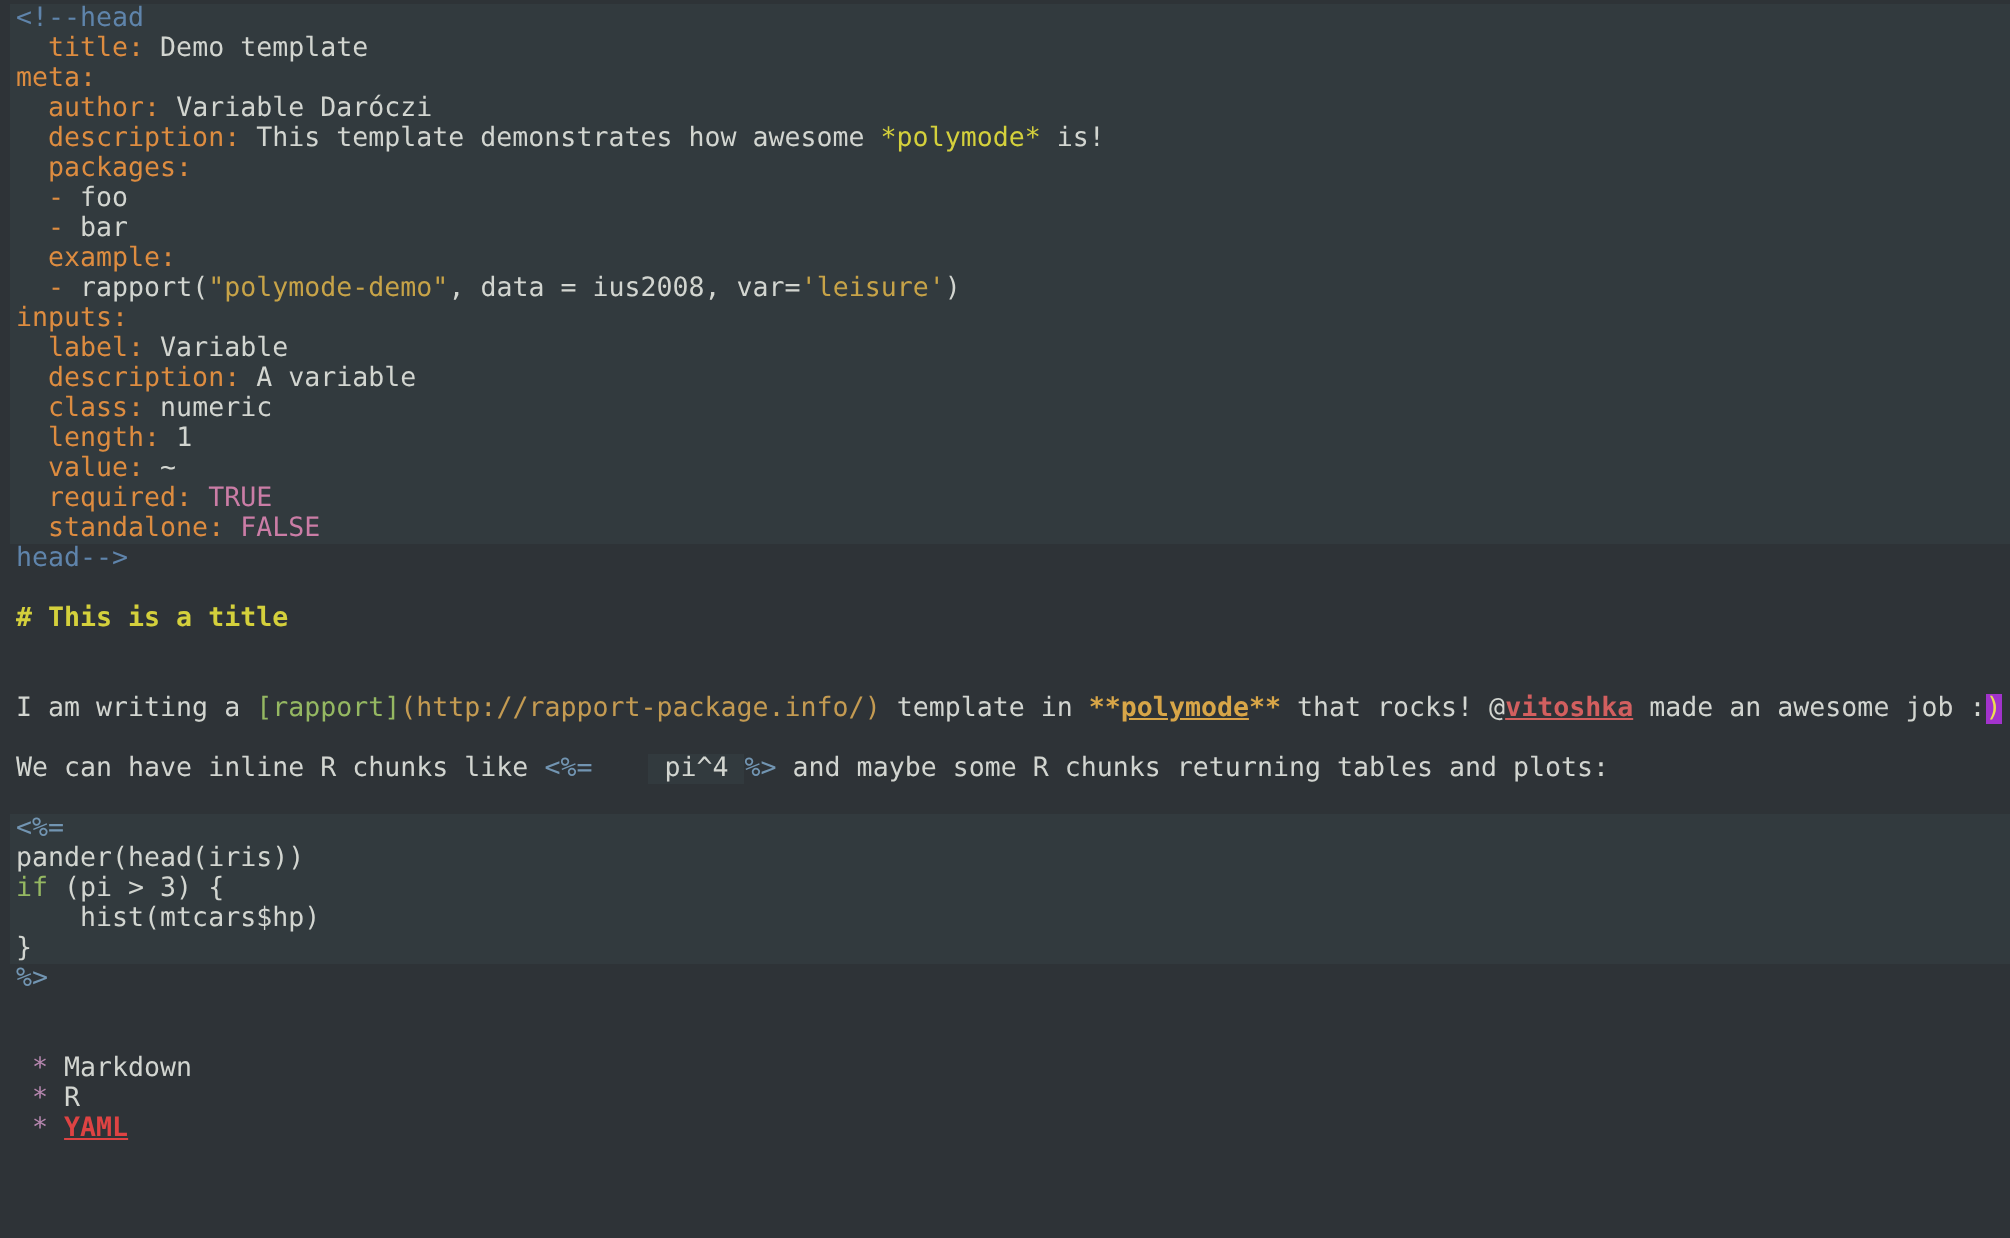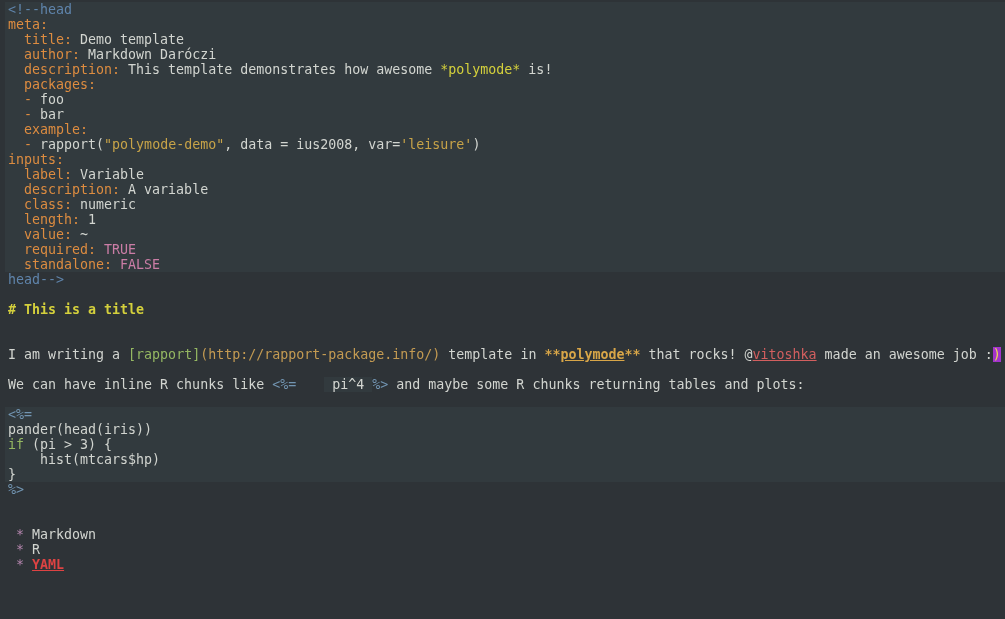--- a/index.html
+++ b/index.html
@@ -32,35 +32,35 @@
   .seg-key{color:var(--key);}
   .seg-string{color:var(--string);}
   .seg-yellow{color:var(--yellow);}
   .seg-title{color:var(--yellow);font-weight:bold;}
   .seg-delim{color:var(--comment-delim);}
   .seg-chunkdelim{color:var(--chunk-delim);}
   .seg-green{color:var(--green);text-align:center;}
   .seg-url{color:var(--url);}
   .seg-strong{color:var(--strong);font-weight:bold;}
   .seg-strongu{color:var(--strong);font-weight:bold;text-decoration:underline;}
-  .seg-mention{color:var(--mention);font-weight:normal;text-decoration:underline;}
+  .seg-mention{color:var(--mention);font-weight:bold;text-decoration:underline;}
   .seg-bullet{color:var(--bullet);}
   .seg-bool{color:var(--bool);}
   .seg-redlink{color:var(--red-link);font-weight:bold;text-decoration:underline;}
   .seg-parenerr{color:var(--paren-err-fg);background:var(--paren-err-bg);}
   .seg-inline{color:var(--fg);background:var(--bg-light);margin-left:28px;}
 </style>
 </head>
 <body>
 
 <div class="buffer" id="buffer">
     <div class="line bg-light"><span class="seg-delim">&lt;!--head</span></div>
+    <div class="line bg-light"><span class="seg-key">  title:</span><span class="seg-fg"> Demo template</span></div>
     <div class="line bg-light"><span class="seg-key">meta:</span></div>
-    <div class="line bg-light"><span class="seg-key">  title:</span><span class="seg-fg"> Demo template</span></div>
-    <div class="line bg-light"><span class="seg-key">  author:</span><span class="seg-fg"> Markdown Daróczi</span></div>
+    <div class="line bg-light"><span class="seg-key">  author:</span><span class="seg-fg"> Variable Daróczi</span></div>
     <div class="line bg-light"><span class="seg-key">  description:</span><span class="seg-fg"> This template demonstrates how awesome </span><span class="seg-yellow">*polymode*</span><span class="seg-fg"> is!</span></div>
     <div class="line bg-light"><span class="seg-key">  packages:</span></div>
     <div class="line bg-light"><span class="seg-key">  -</span><span class="seg-fg"> foo</span></div>
     <div class="line bg-light"><span class="seg-key">  -</span><span class="seg-fg"> bar</span></div>
     <div class="line bg-light"><span class="seg-key">  example:</span></div>
     <div class="line bg-light"><span class="seg-key">  -</span><span class="seg-fg"> rapport(</span><span class="seg-string">"polymode-demo"</span><span class="seg-fg">, data = ius2008, var=</span><span class="seg-string">'leisure'</span><span class="seg-fg">)</span></div>
     <div class="line bg-light"><span class="seg-key">inputs:</span></div>
     <div class="line bg-light"><span class="seg-key">  label:</span><span class="seg-fg"> Variable</span></div>
     <div class="line bg-light"><span class="seg-key">  description:</span><span class="seg-fg"> A variable</span></div>
     <div class="line bg-light"><span class="seg-key">  class:</span><span class="seg-fg"> numeric</span></div>

